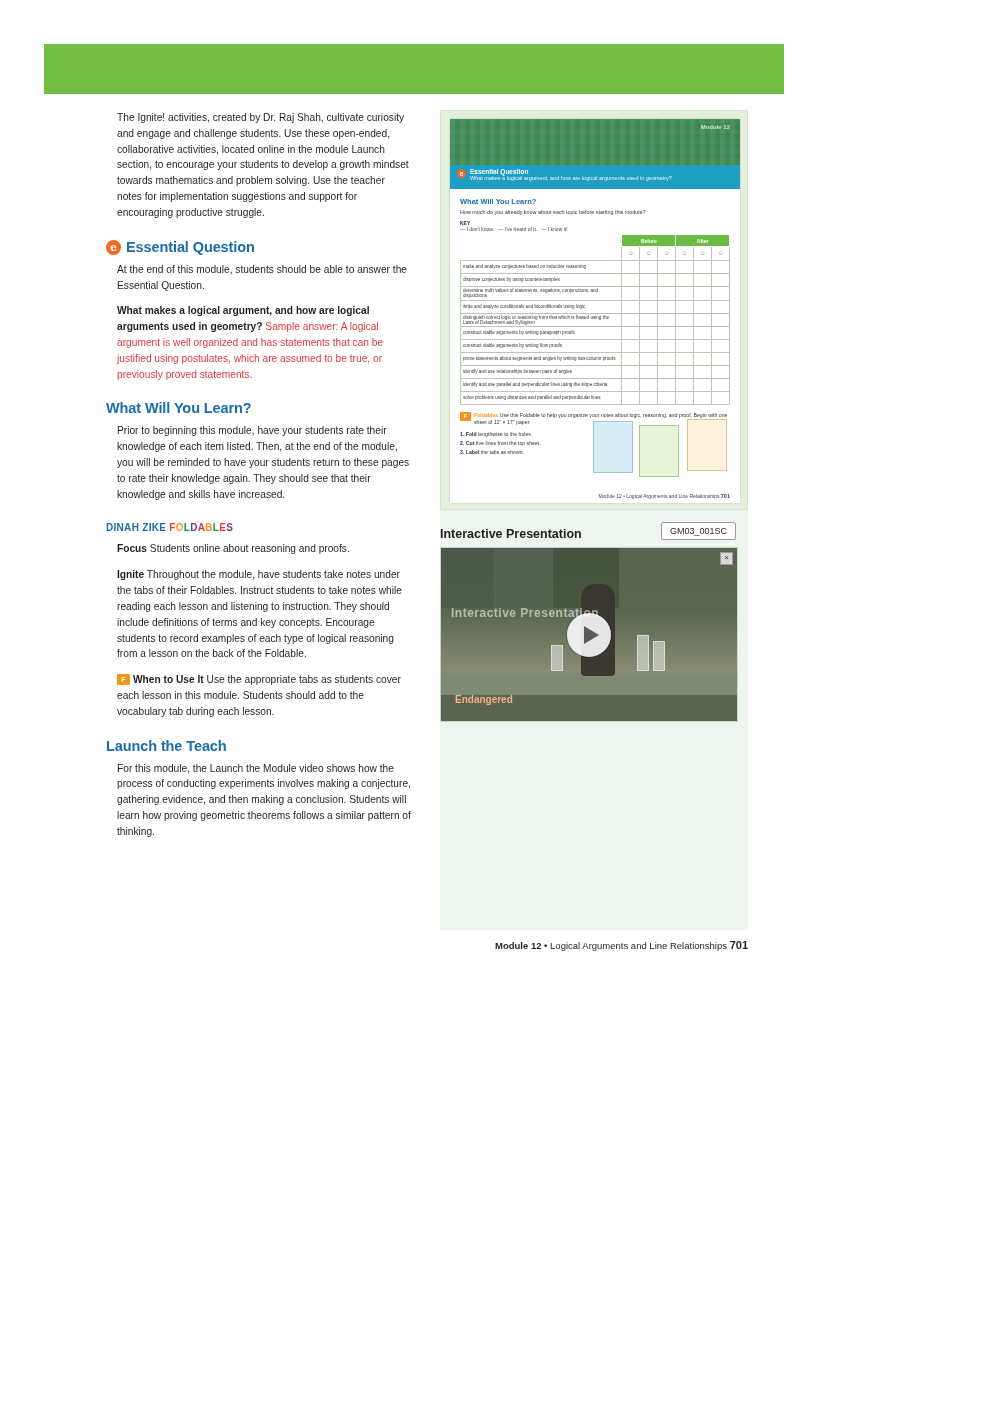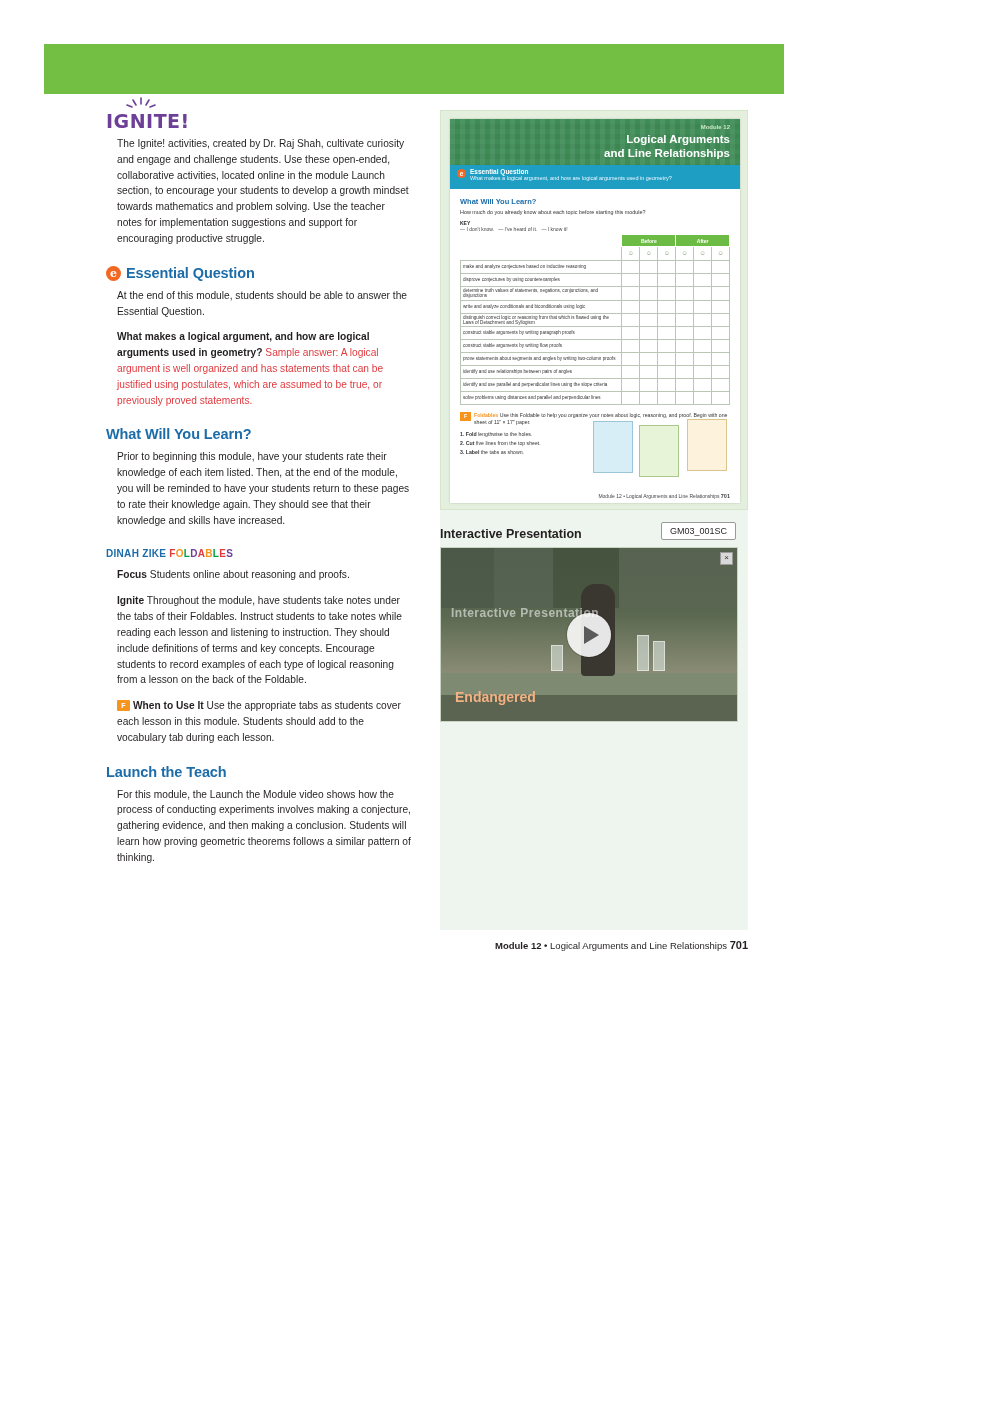--- a/index.html
+++ b/index.html
@@ -395,21 +395,21 @@
     color: rgba(255,255,255,0.55);
     font-size: 12px;
     font-weight: bold;
     letter-spacing: 0.5px;
   }
   .video .caption {
     position: absolute;
     left: 14px;
     bottom: 16px;
     color: #f4b183;
-    font-size: 14px;
+    font-size: 10px;
     font-weight: bold;
   }
   .video .play {
     position: absolute;
     left: 50%; top: 50%;
     transform: translate(-50%, -50%);
     width: 44px; height: 44px;
     border-radius: 50%;
     background: rgba(255,255,255,0.88);
     box-shadow: 0 0 0 1px rgba(0,0,0,0.15);
@@ -449,32 +449,20 @@
 </style>
 </head>
 <body>
 
 <div class="page">
 
   <div class="top-band"></div>
 
   <div class="left-col">
 
-    <div class="ignite-logo">
-      <svg class="spark" viewBox="0 0 34 14">
-        <g stroke="#6d3f97" stroke-width="1.6" stroke-linecap="round">
-          <line x1="17" y1="1" x2="17" y2="7"></line>
-          <line x1="9" y1="3" x2="12" y2="8"></line>
-          <line x1="25" y1="3" x2="22" y2="8"></line>
-          <line x1="3" y1="8" x2="8" y2="10"></line>
-          <line x1="31" y1="8" x2="26" y2="10"></line>
-        </g>
-      </svg>
-      <span>IGNITE!</span>
-    </div>
 
     <p class="body">The Ignite! activities, created by Dr. Raj Shah, cultivate curiosity and engage and challenge students. Use these open-ended, collaborative activities, located online in the module Launch section, to encourage your students to develop a growth mindset towards mathematics and problem solving. Use the teacher notes for implementation suggestions and support for encouraging productive struggle.</p>
 
     <h2 class="sec with-icon">
       <span class="eq-badge">e</span>
       <span>Essential Question</span>
     </h2>
 
     <p class="body">At the end of this module, students should be able to answer the Essential Question.</p>
 
@@ -510,24 +498,20 @@
   </div>
 
   <div class="right-col">
 
     <div class="thumb">
       <div class="thumb-inner">
 
         <div class="thumb-header">
           <div class="pix"></div>
           <div class="thumb-module-num">Module 12</div>
-          <div class="thumb-title">
-            <span>Logical Arguments</span><br>
-            <span>and Line Relationships</span>
-          </div>
         </div>
 
         <div class="thumb-eq-bar">
           <span class="dot">e</span>
           <div class="thumb-eq-label">Essential Question</div>
           <div class="thumb-eq-text">What makes a logical argument, and how are logical arguments used in geometry?</div>
         </div>
 
         <div class="thumb-body">
           <div class="twl-title">What Will You Learn?</div>

